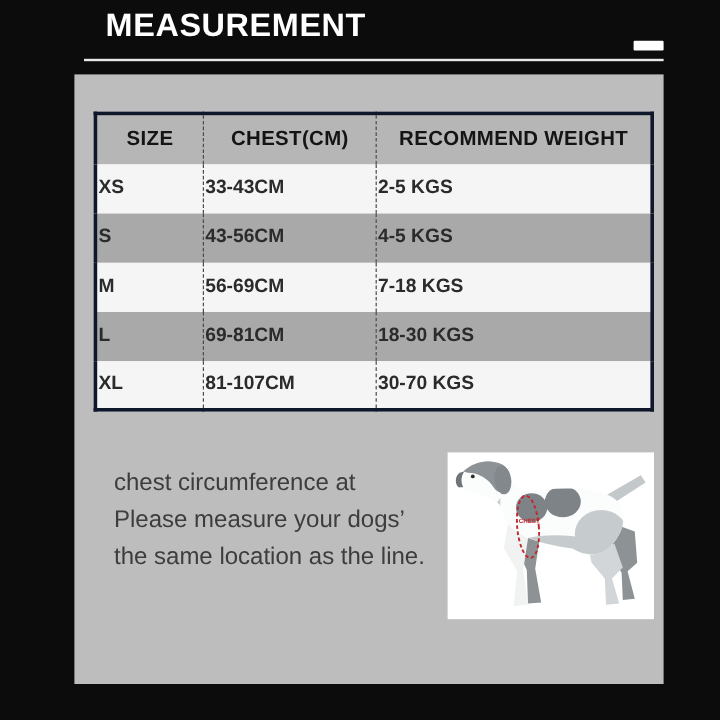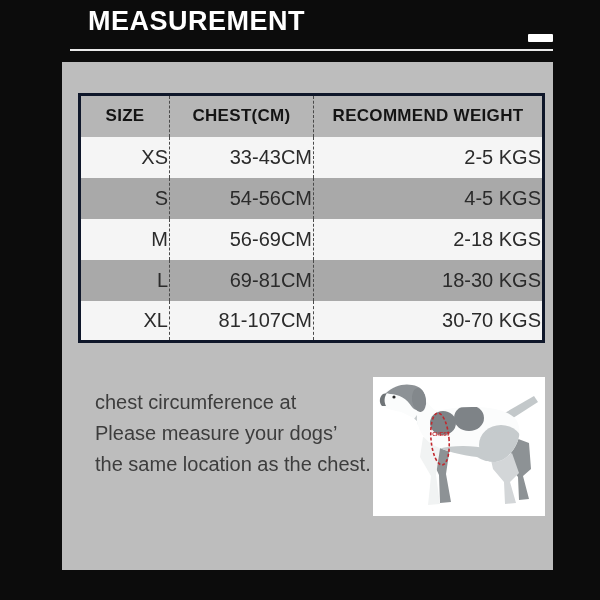--- a/index.html
+++ b/index.html
@@ -13,21 +13,21 @@
   .minimize-dash{position:absolute;left:528px;top:34px;width:25px;height:8px;background:#ffffff;border-radius:1px;}
 
   
   .panel{position:absolute;left:62px;top:62px;width:491px;height:508px;background:#bdbdbd;}
 
   
   table.size-table{position:absolute;left:16px;top:31px;width:464px;height:250px;
     border-collapse:collapse;table-layout:fixed;border:3px solid #0f172a;background:#f5f5f5;}
   table.size-table th{background:#b6b6b6;font-size:17px;font-weight:bold;color:#141414;
     text-align:center;height:42px;letter-spacing:.3px;}
-  table.size-table td{font-size:20px;font-weight:normal;color:#2b2b2b;text-align:right;height:41px;}
+  table.size-table td{font-size:16px;font-weight:bold;color:#2b2b2b;text-align:left;height:41px;}
   table.size-table tbody tr:nth-child(odd){background:#f5f5f5;}
   table.size-table tbody tr:nth-child(even){background:#a9a9a9;}
   table.size-table th + th, table.size-table td + td{border-left:1px dashed #4a4a4a;}
 
   
   .note{position:absolute;left:33px;top:325px;width:280px;}
   .note-line{display:block;font-size:20px;line-height:31px;color:#3d3d3d;}
 
   
   .dog-card{position:absolute;left:311px;top:315px;width:172px;height:139px;background:#ffffff;}
@@ -61,48 +61,48 @@
       </thead>
       <tbody>
       <tr>
         <td>XS</td>
         <td>33-43CM</td>
         <td>2-5 KGS</td>
       </tr>
 
       <tr>
         <td>S</td>
-        <td>54-56CM</td>
+        <td>43-56CM</td>
         <td>4-5 KGS</td>
       </tr>
 
       <tr>
         <td>M</td>
         <td>56-69CM</td>
-        <td>2-18 KGS</td>
+        <td>7-18 KGS</td>
       </tr>
 
       <tr>
         <td>L</td>
         <td>69-81CM</td>
         <td>18-30 KGS</td>
       </tr>
 
       <tr>
         <td>XL</td>
         <td>81-107CM</td>
         <td>30-70 KGS</td>
       </tr>
     </tbody>
     </table>
 
     <div class="note">
       <span class="note-line">chest circumference at</span>
       <span class="note-line">Please measure your dogs’</span>
-      <span class="note-line">the same location as the chest.</span>
+      <span class="note-line">the same location as the line.</span>
     </div>
 
     <div class="dog-card">
       <svg viewBox="0 0 172 139">
         <defs>
           <clipPath id="bodyClip">
               <use href="#bd"></use>
             </clipPath>
         </defs>
 

